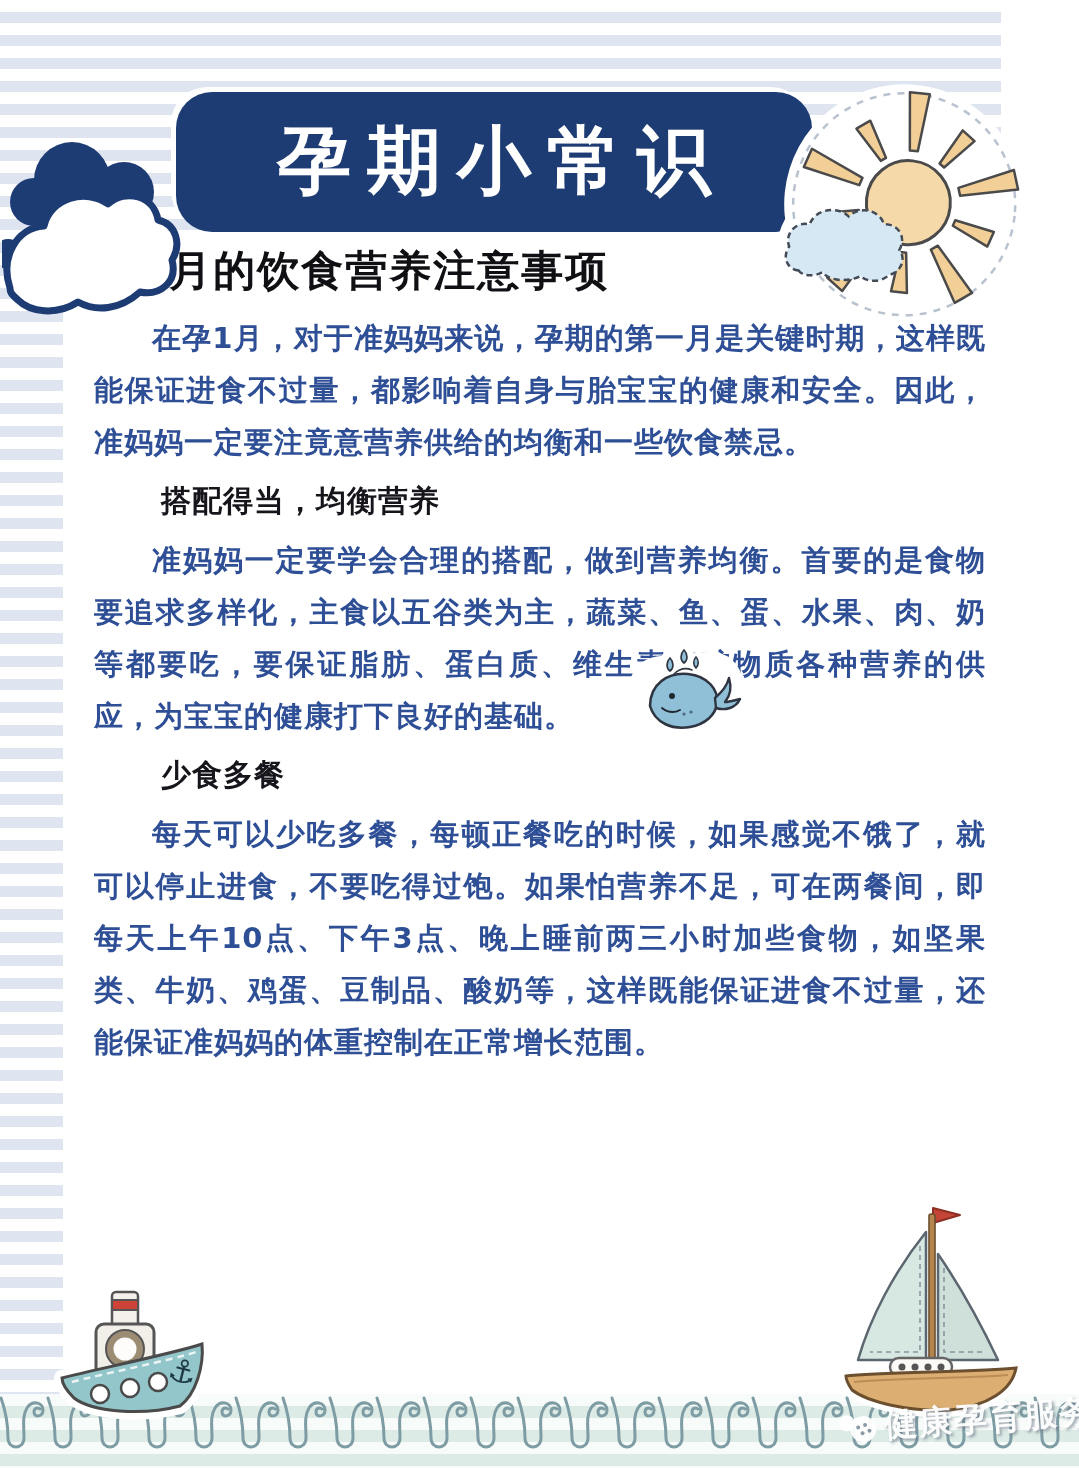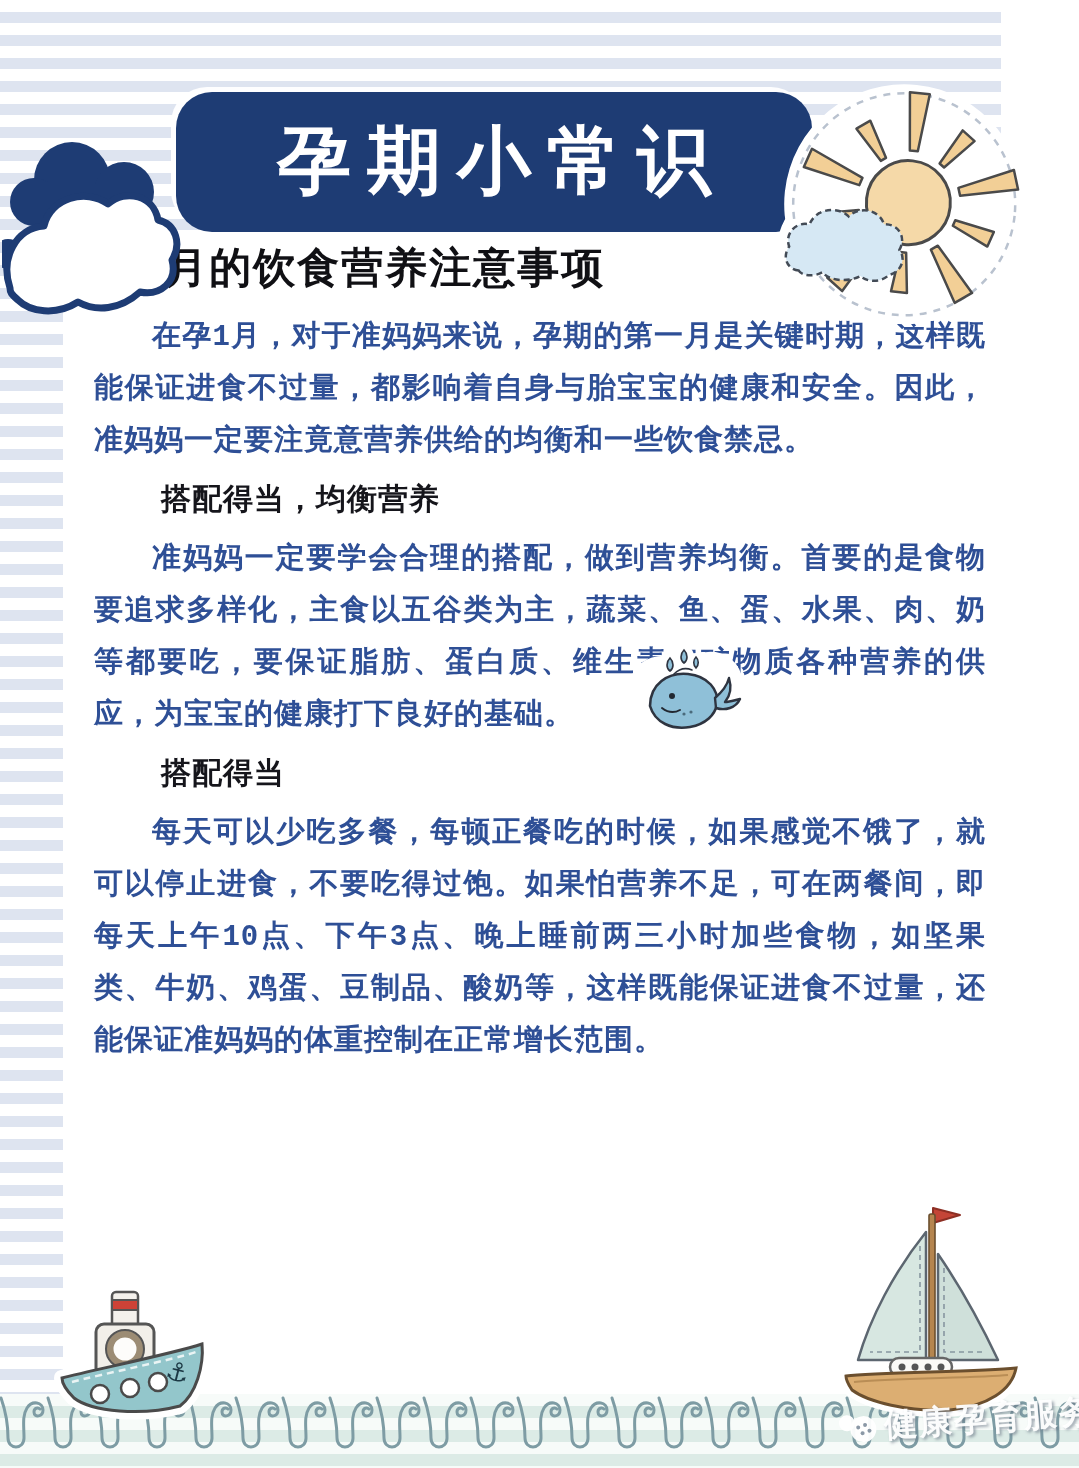--- a/index.html
+++ b/index.html
@@ -3,21 +3,20 @@
 <meta charset="utf-8">
 <style>
   html,body{margin:0;padding:0;}
   body{
     width:1079px;height:1468px;overflow:hidden;position:relative;
     font-family:"DejaVu Sans","Liberation Sans",sans-serif;
   }
   .page{
     position:absolute;left:0;top:0;width:1001px;height:1468px;
     background:repeating-linear-gradient(180deg,#ffffff 0 12px,#dee4f0 12px 23px);
-    font-family:Liberation Mono, monospace;
   }
   .panel{
     position:absolute;left:63px;top:233px;width:953px;height:1167px;
     background:#ffffff;
   }
   .banner{
     position:absolute;left:176px;top:92px;width:636px;height:140px;
     background:#1e3c74;border-radius:36px;
     box-shadow:-5px -5px 0 rgba(255,255,255,.95);
     display:flex;align-items:center;justify-content:center;z-index:3;
@@ -109,21 +108,21 @@
     <path d="M34,205 C22,205 16,193 22,182 C16,170 26,156 40,158 C44,142 66,136 78,146
              C88,134 108,136 114,150 C128,148 138,160 132,174 C140,182 136,196 124,200
              C118,208 104,210 96,204 C84,212 64,212 58,204 C50,210 38,210 34,205 Z" fill="#d6e8f4" stroke="#434b56" stroke-width="2.5" stroke-dasharray="6 4"></path>
   </svg>
 
   <div class="content">
     <h2 class="article-heading">孕1月的饮食营养注意事项</h2>
     <p class="body-p">在孕1月，对于准妈妈来说，孕期的第一月是关键时期，这样既能保证进食不过量，都影响着自身与胎宝宝的健康和安全。因此，准妈妈一定要注竟意营养供给的均衡和一些饮食禁忌。</p>
     <h3 class="sec-title">搭配得当，均衡营养</h3>
     <p class="body-p">准妈妈一定要学会合理的搭配，做到营养均衡。首要的是食物要追求多样化，主食以五谷类为主，蔬菜、鱼、蛋、水果、肉、奶等都要吃，要保证脂肪、蛋白质、维生素和矿物质各种营养的供应，为宝宝的健康打下良好的基础。</p>
-    <h3 class="sec-title">搭配得当</h3>
+    <h3 class="sec-title">少食多餐</h3>
     <p class="body-p">每天可以少吃多餐，每顿正餐吃的时候，如果感觉不饿了，就可以停止进食，不要吃得过饱。如果怕营养不足，可在两餐间，即每天上午10点、下午3点、晚上睡前两三小时加些食物，如坚果类、牛奶、鸡蛋、豆制品、酸奶等，这样既能保证进食不过量，还能保证准妈妈的体重控制在正常增长范围。</p>
   </div>
 
   <svg class="whale" width="134" height="110" viewBox="0 0 134 110">
     <g transform="rotate(-5,67,55)">
       <rect x="10" y="10" width="114" height="90" rx="32" fill="#ffffff"></rect>
       <circle cx="62" cy="14" r="16" fill="#ffffff"></circle>
     </g>
     <g>
       <path d="M50,14 C46,18 46,24 50,27 C54,24 54,18 50,14 Z" fill="#8fc0d8" stroke="#2e3440" stroke-width="1.6"></path>

